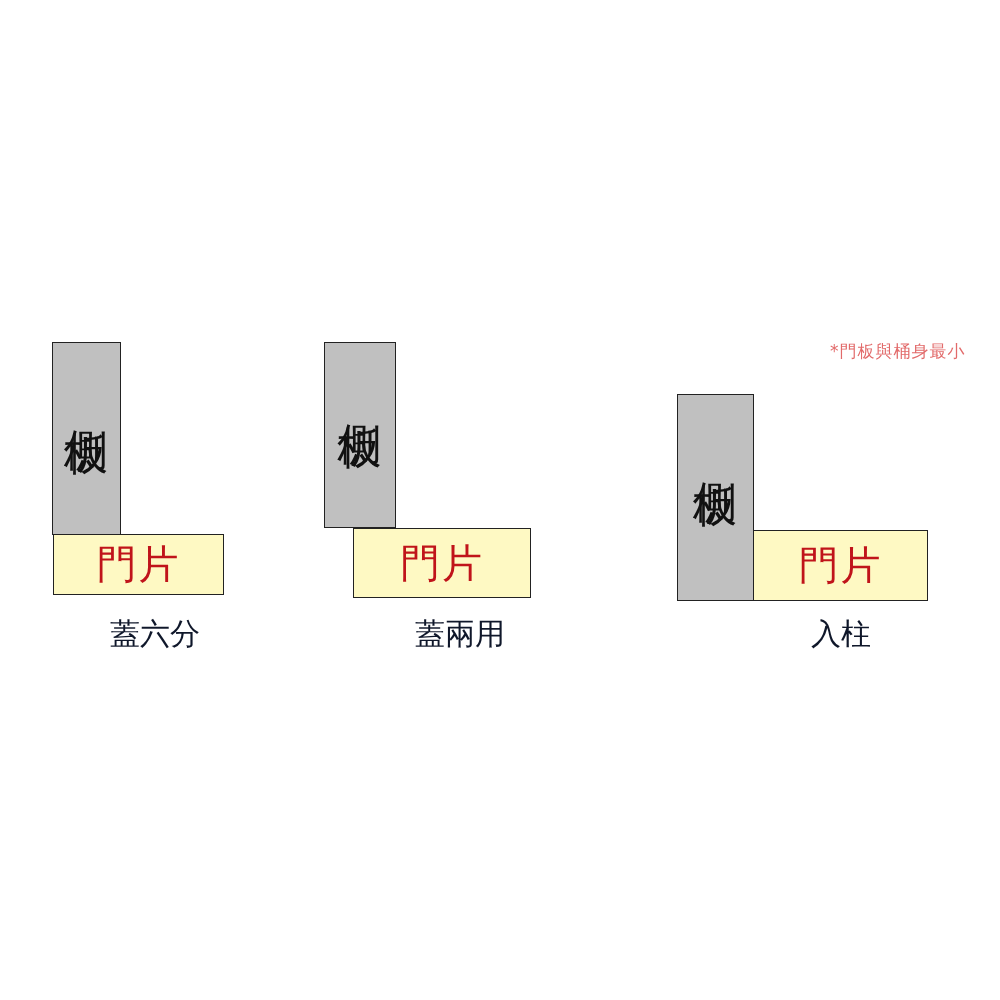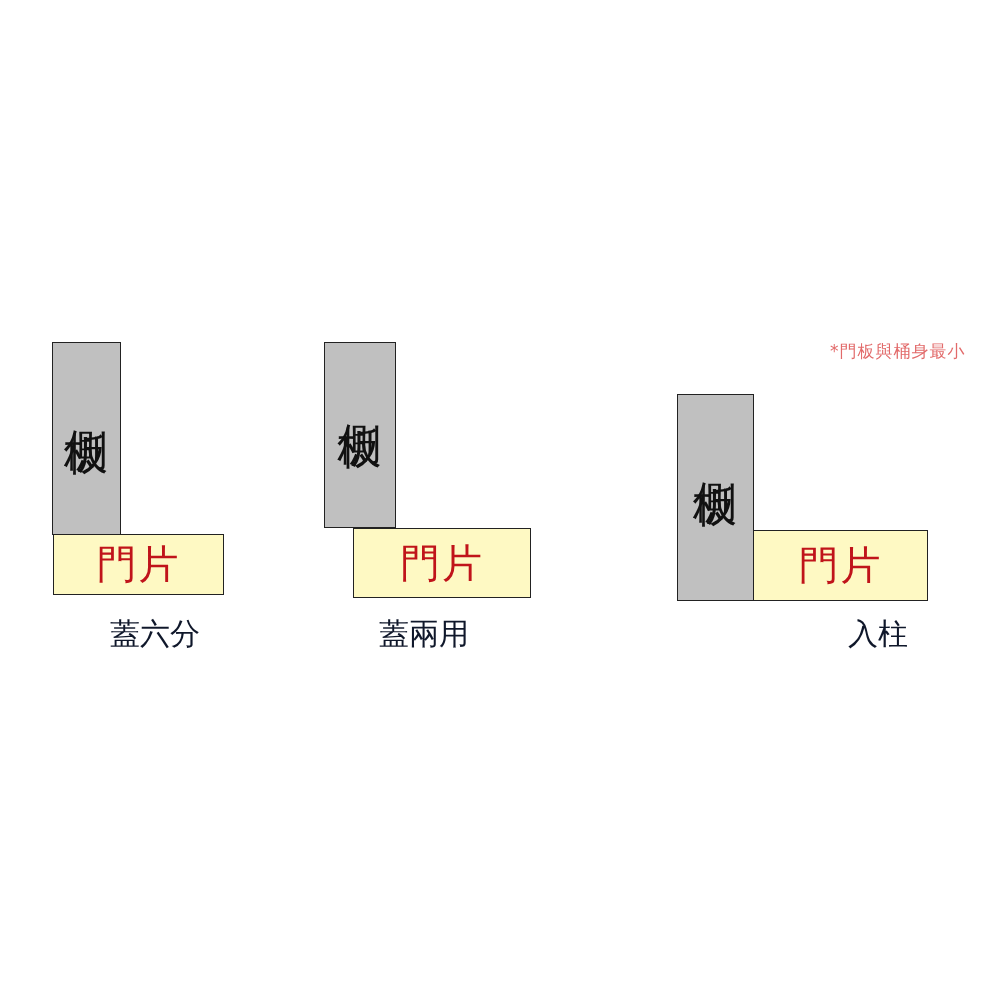--- a/index.html
+++ b/index.html
@@ -36,26 +36,26 @@
 
 <div>
   <div class="side" style="left:324px; top:342px; width:72px; height:186px;">
     <div class="side-label" style="writing-mode:horizontal-tb; display:block; top:10px;">
       <span style="writing-mode:vertical-rl; display:inline-block;">側板</span>
     </div>
   </div>
   <div class="door" style="left:353px; top:528px; width:178px; height:70px;">
     <span class="door-label">門片</span>
   </div>
-  <div class="caption" style="left:324px; top:614px;">蓋兩用</div>
+  <div class="caption" style="left:360px; top:614px;">蓋兩用</div>
 </div>
 
 <div>
   <div class="side" style="left:677px; top:394px; width:77px; height:207px;">
     <div class="side-label" style="writing-mode:horizontal-tb; display:block; top:16px;">
       <span style="writing-mode:vertical-rl; display:inline-block;">側板</span>
     </div>
   </div>
   <div class="door" style="left:753px; top:530px; width:175px; height:71px;">
     <span class="door-label">門片</span>
   </div>
-  <div class="caption" style="left:778px; top:614px;">入柱</div>
+  <div class="caption" style="left:741px; top:614px;">入柱</div>
 </div>
 
 </body></html>

